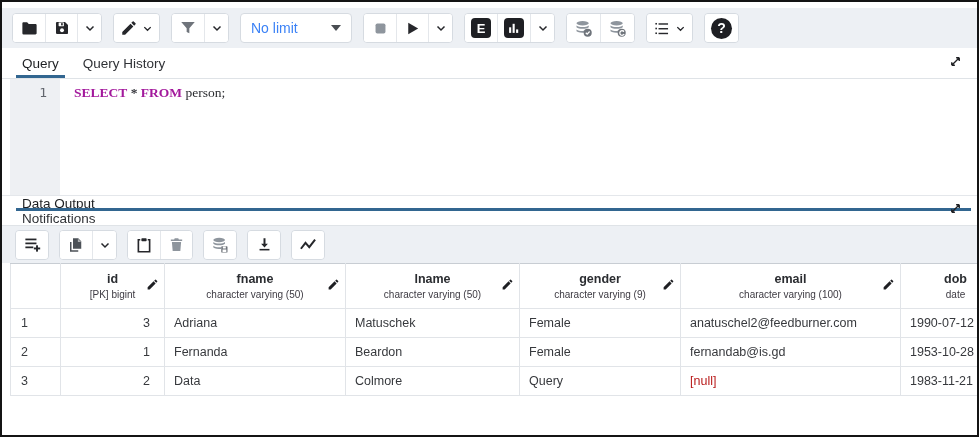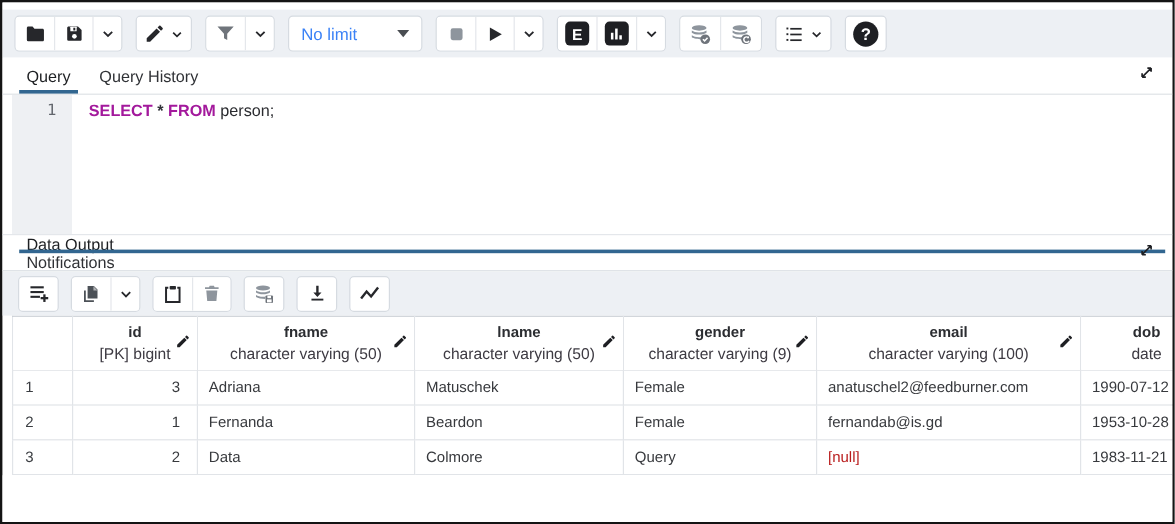--- a/index.html
+++ b/index.html
@@ -69,38 +69,38 @@
   }
 
   
   .editor { height:116px; flex:none; background:#fff; display:flex; padding-left:8px; }
   .gutter {
     width:50px; flex:none; background:#eef0f3; color:#62666d;
     font-family:"DejaVu Sans Mono", monospace; font-size:13px;
     text-align:right; padding:6px 13px 0 0;
   }
   .code {
-    flex:1; font-family:Liberation Sans, sans-serif; font-size:13.5px; color:#26272b;
+    flex:1; font-family:Liberation Serif, serif; font-size:13.5px; color:#26272b;
     padding:6px 0 0 14px; white-space:pre;
   }
   .tok-keyword { color:#a3199c; font-weight:700; }
   .tok-operator { color:#33343a; font-weight:700; }
   .tok-plain { color:#2b2c30; }
 
   
   .grid-wrap { margin-left:8px; width:967px; overflow:hidden; flex:none; }
   table.grid { border-collapse:collapse; table-layout:fixed; width:1000px; }
   .grid th, .grid td {
     border:1px solid #e1e4e8; font-size:12.5px; color:#37393d; font-weight:400;
     text-align:left; overflow:hidden; white-space:nowrap; background:#fff;
   }
   .grid thead th { border-top:1px solid #c8cdd3; height:45px; padding:4px 8px; position:relative; vertical-align:middle;text-align:center; }
   .grid td { height:29px; padding:0 9px; }
   .hname { font-weight:700; color:#2b2d31; font-size:12.5px; line-height:1.35; }
-  .htype { color:#3d3a42; font-size:13px; line-height:1.35; }
+  .htype { color:#3d3a42; font-size:10px; line-height:1.35; }
   .pencil {
     position:absolute; right:5px; top:50%; transform:translateY(-50%); color:#1e1f23;
   }
   td.rownum { padding:0 0 0 10px; color:#3a3d41; }
   td.num { text-align:right; padding-right:14px; }
   td.nullv { color:#b91c1c;margin-left:29px; }
   .bottomfill { flex:1; background:#fff; }
 </style>
 </head>
 <body>

